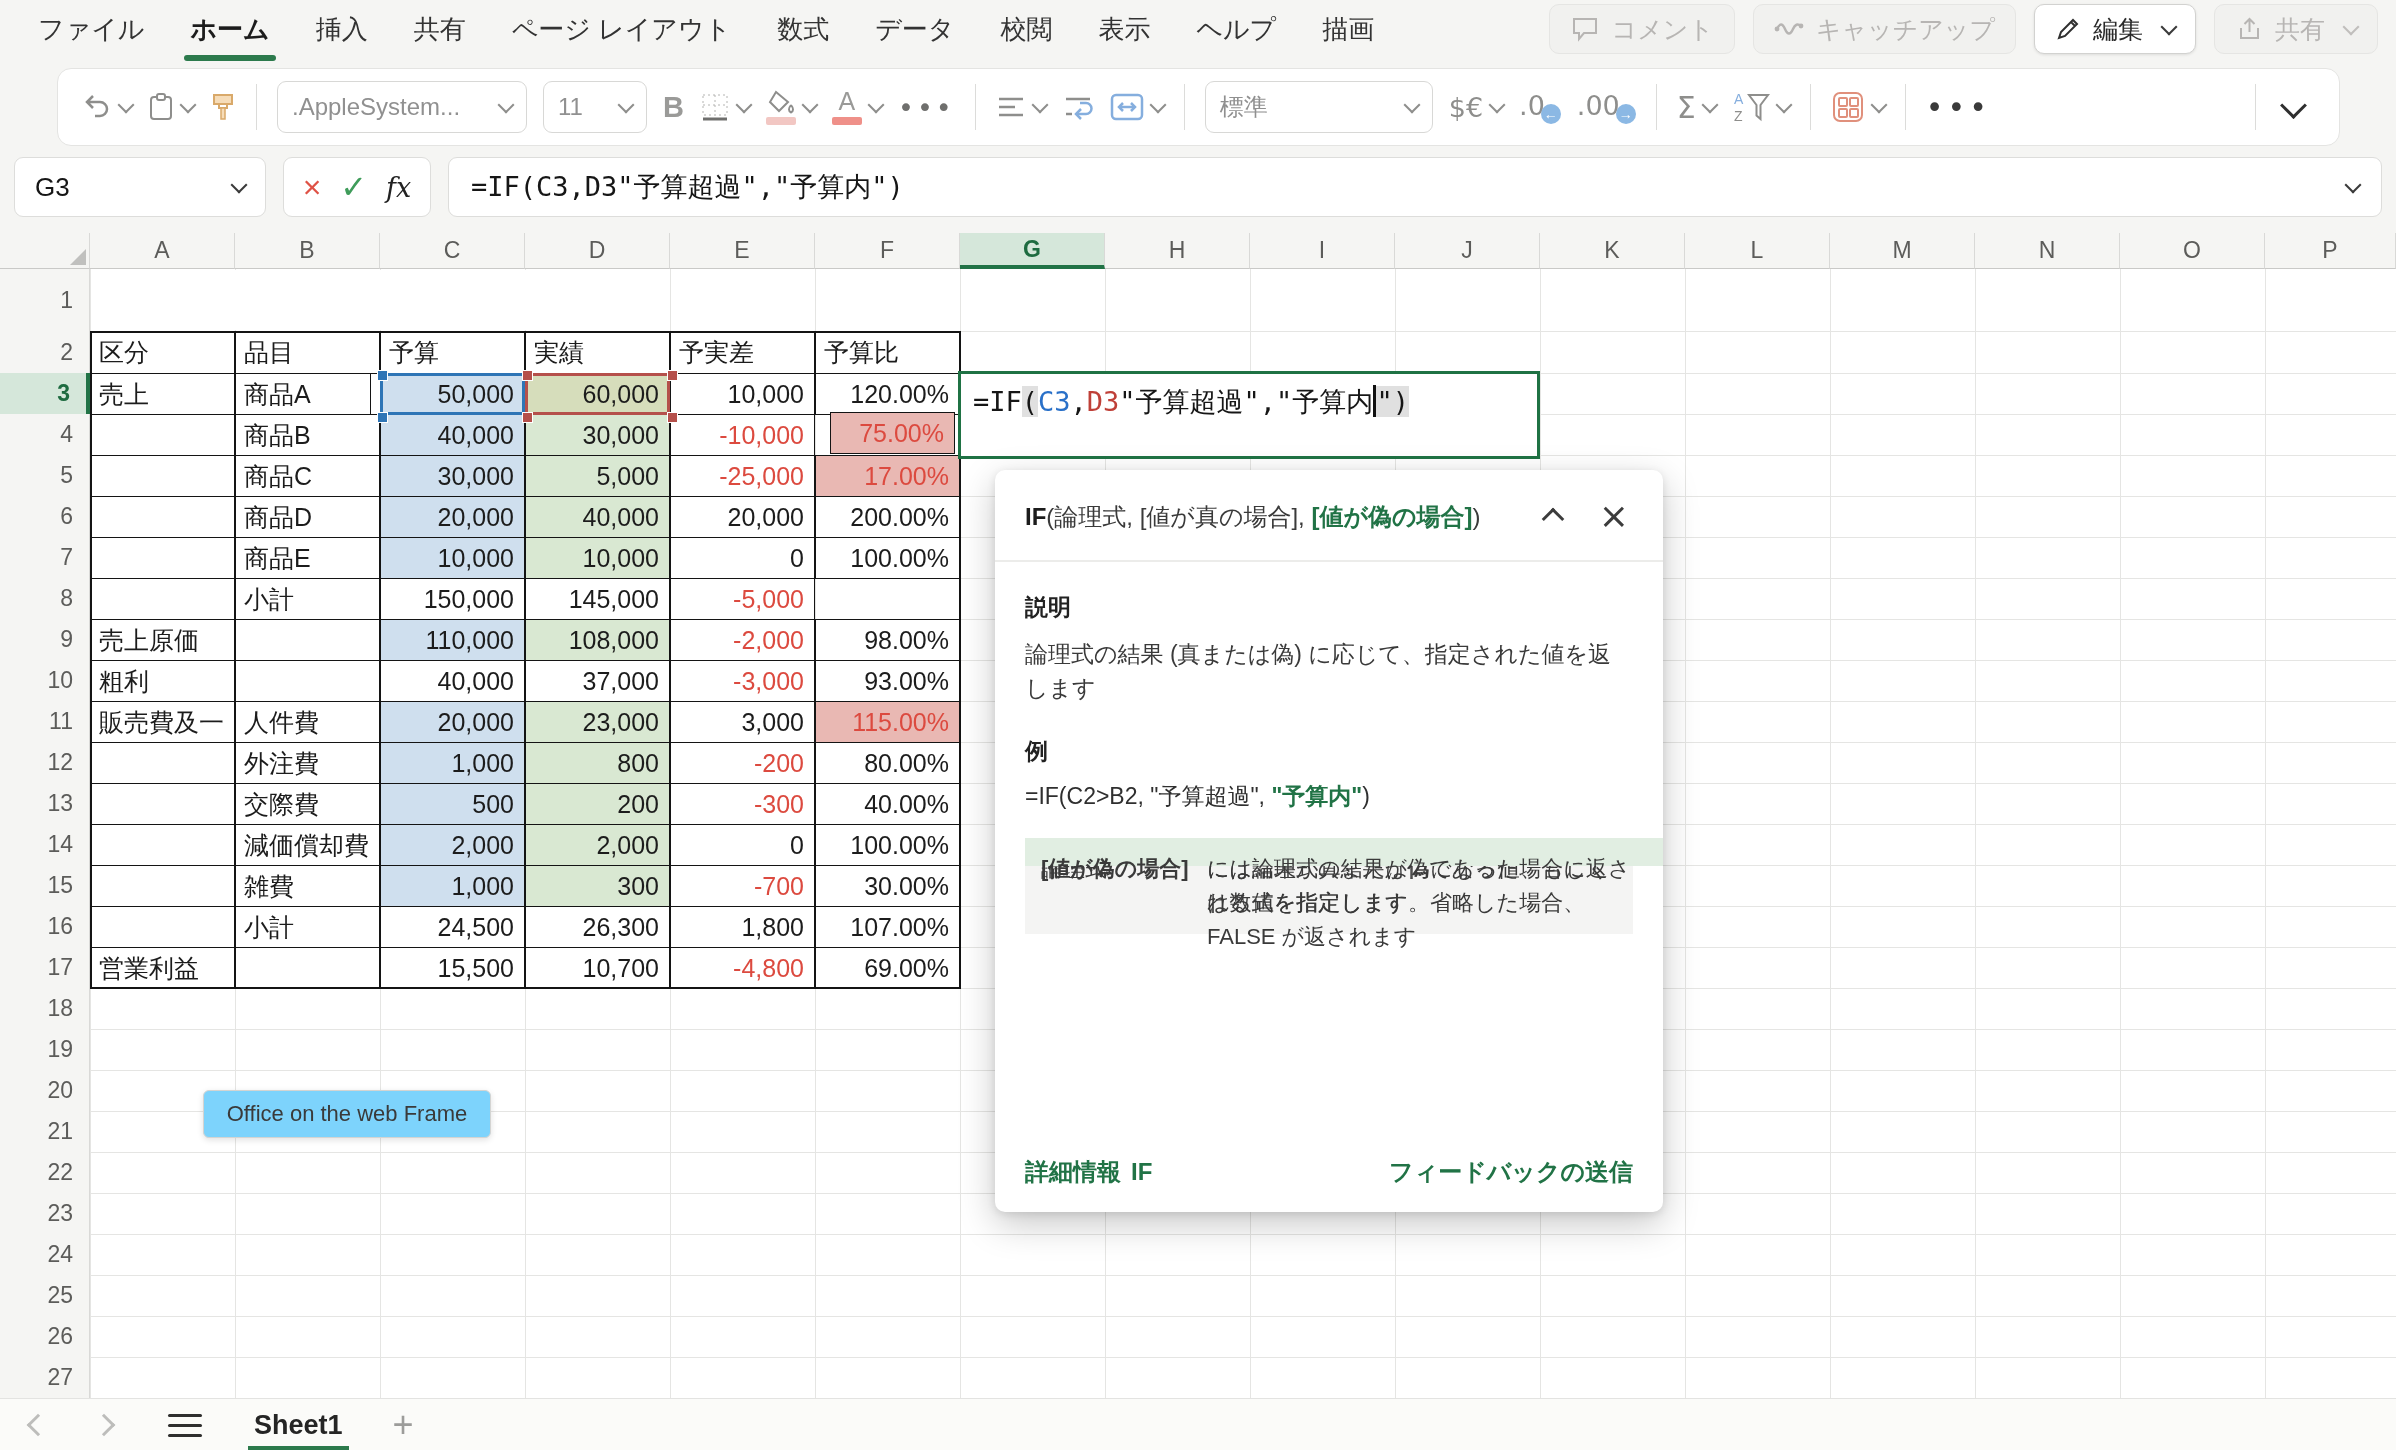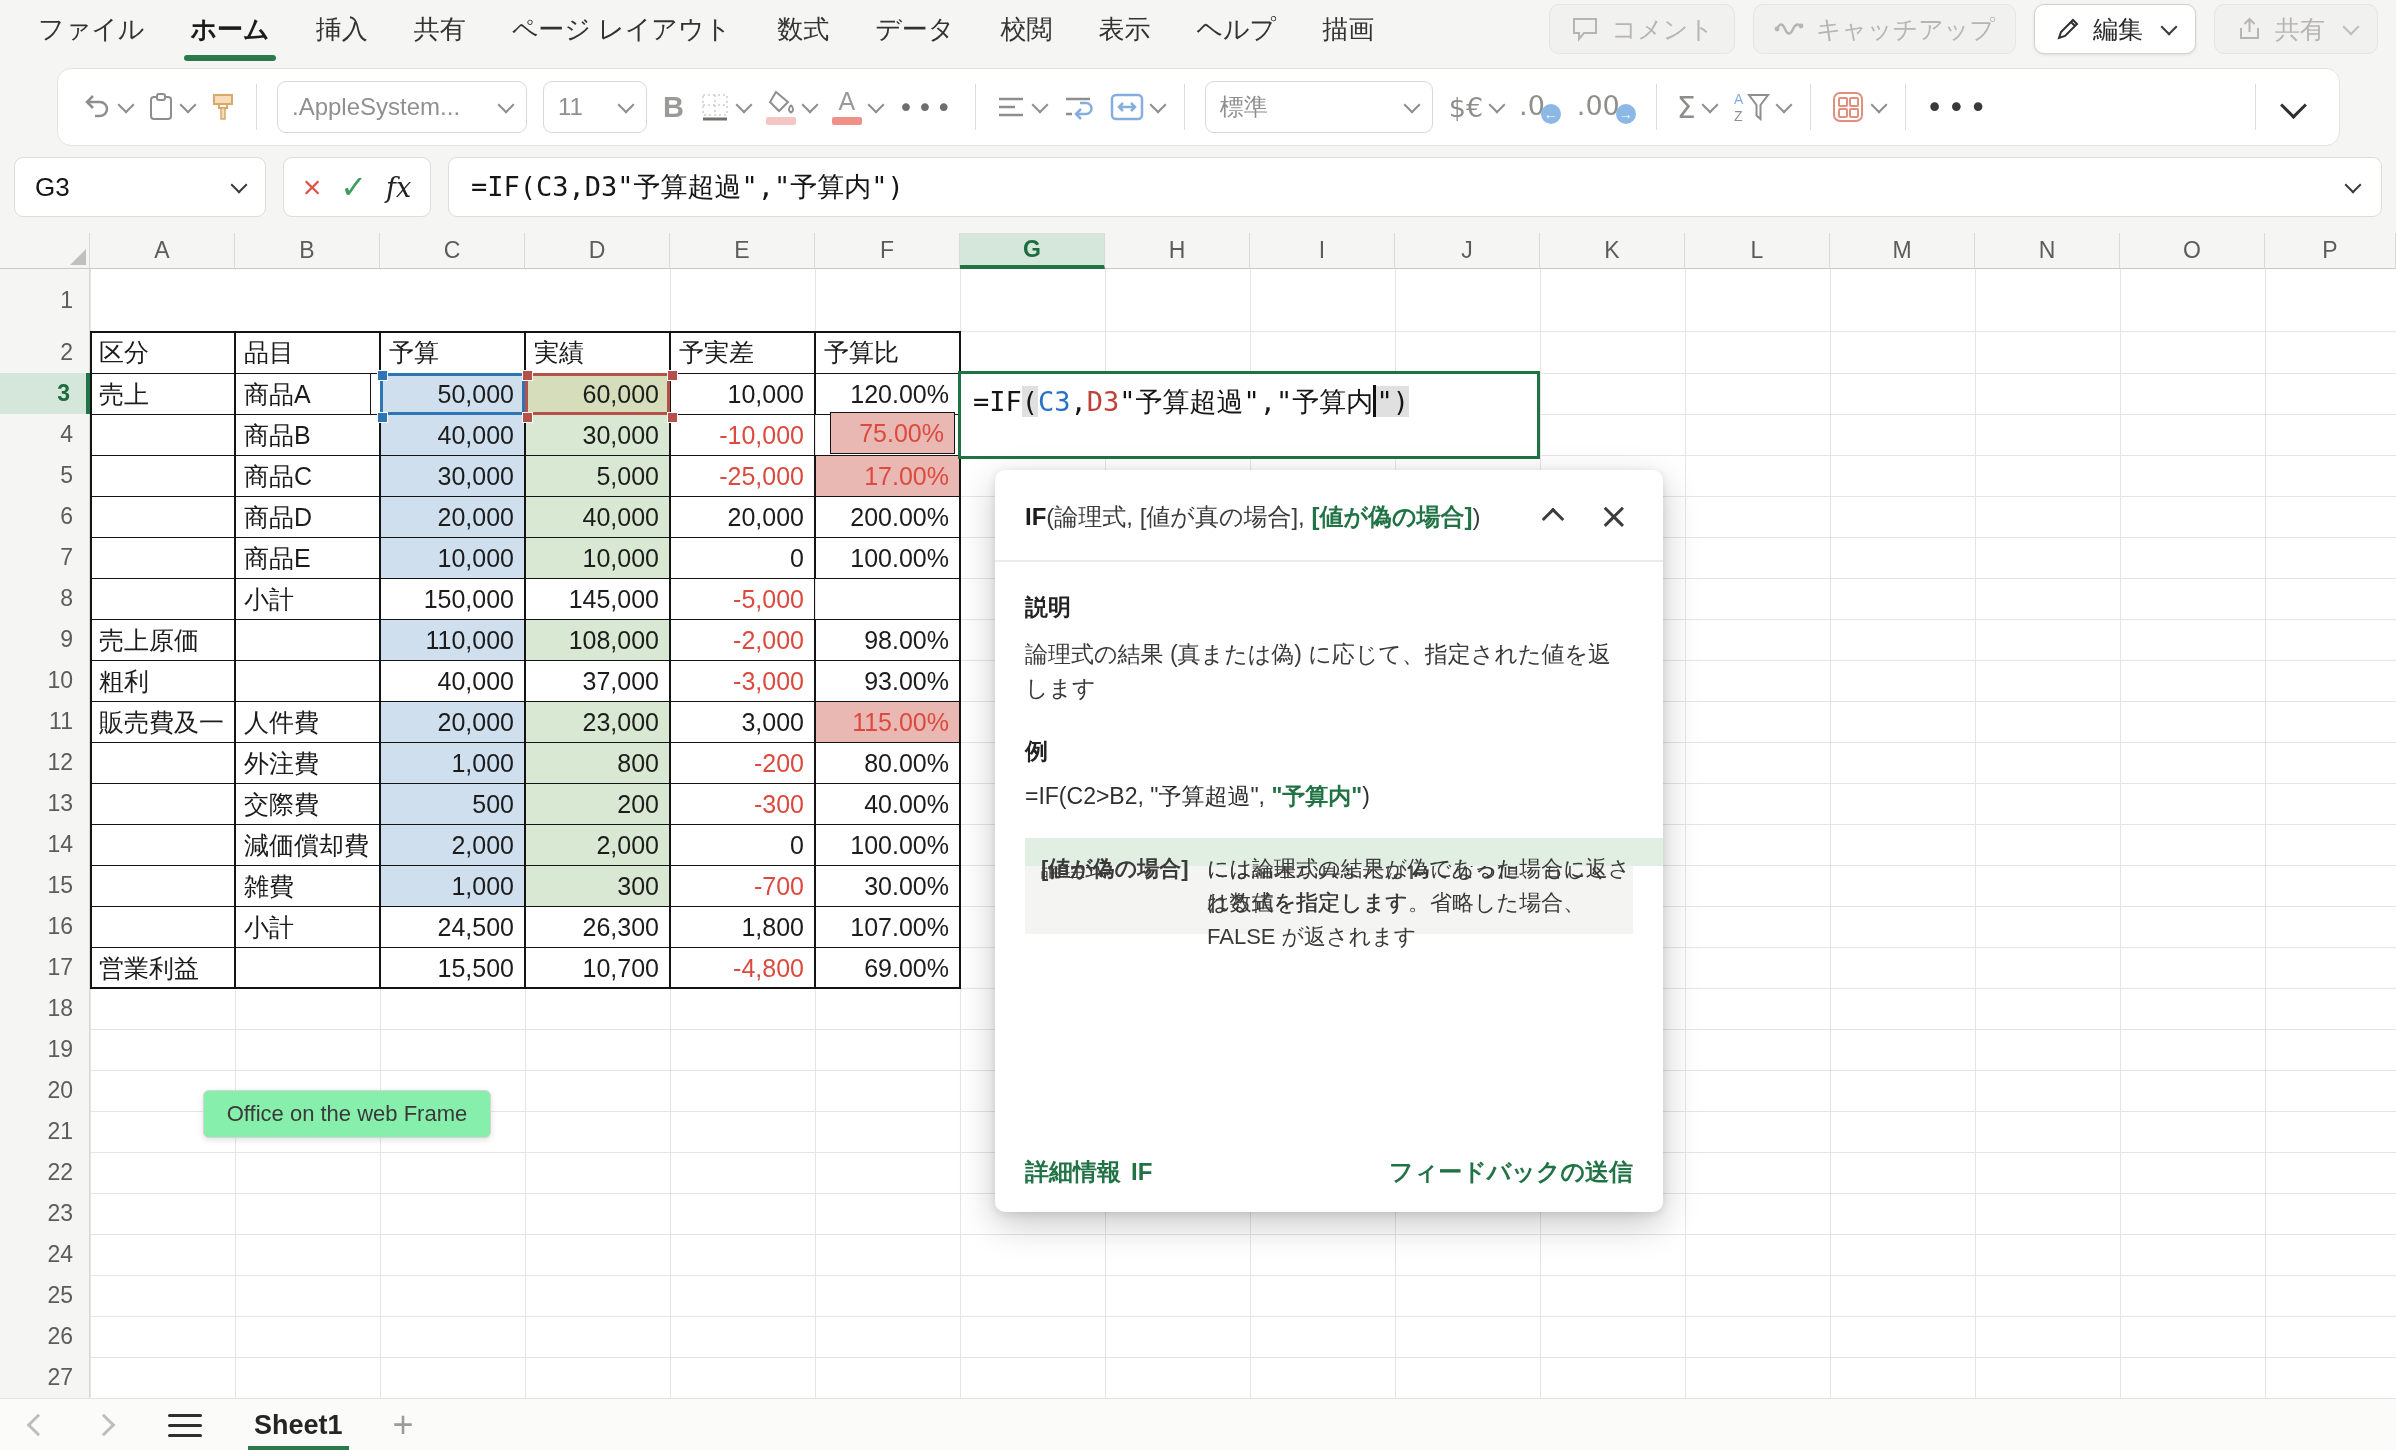--- a/index.html
+++ b/index.html
@@ -85,21 +85,21 @@
   .pop-example .g{font-weight:700;color:#217346}
   .pop-table{margin-top:26px;display:flex;flex-direction:column;gap:3px}
   .prow{display:flex;background:#f4f4f3;padding:14px 16px;font-size:22px;line-height:1.55;color:#3a3a3a;box-sizing:border-box}
   .prow.hl{background:#e1eee2}
   .prow .pname{width:166px;flex:0 0 auto}
   .prow.hl .pname{font-weight:700}
   .prow .pdesc{flex:1}
   .pop-foot{display:flex;justify-content:space-between;margin-top:auto;padding-top:26px;font-size:24px;color:#217346;font-weight:600}
   .pop-foot .fn{font-weight:700;margin-left:10px}
   
-  #tooltip{position:absolute;left:203px;top:1090px;width:286px;height:46px;background:#86efac;border:1px solid #d4d4d2;border-radius:6px;
+  #tooltip{position:absolute;left:203px;top:1090px;width:286px;height:46px;background:#7dd3fc;border:1px solid #d4d4d2;border-radius:6px;
            box-shadow:0 2px 6px rgba(0,0,0,.12);display:flex;align-items:center;justify-content:center;font-size:22px;color:#3a3a3a;z-index:40}
   
   #sheetbar{position:absolute;left:0;top:1398px;width:2396px;height:52px;background:#fbfbf9;border-top:1px solid #e3e3e1;display:flex;align-items:center;z-index:30}
   .snav{width:13px;height:13px;border-right:3px solid #bdbdbb;border-bottom:3px solid #bdbdbb;display:inline-block}
   .snav.left{transform:rotate(135deg);margin-left:30px}
   .snav.right{transform:rotate(-45deg);margin-left:50px}
   .hamb{width:34px;display:flex;flex-direction:column;gap:7px;margin-left:56px}
   .hamb i{height:3px;background:#2f2f2f;border-radius:2px}
   .stab{margin-left:48px;position:relative;font-size:27px;font-weight:700;color:#252525;padding:0 4px}
   .stab::after{content:"";position:absolute;left:-2px;right:-2px;bottom:-12px;height:7px;background:#2c7a4c}

